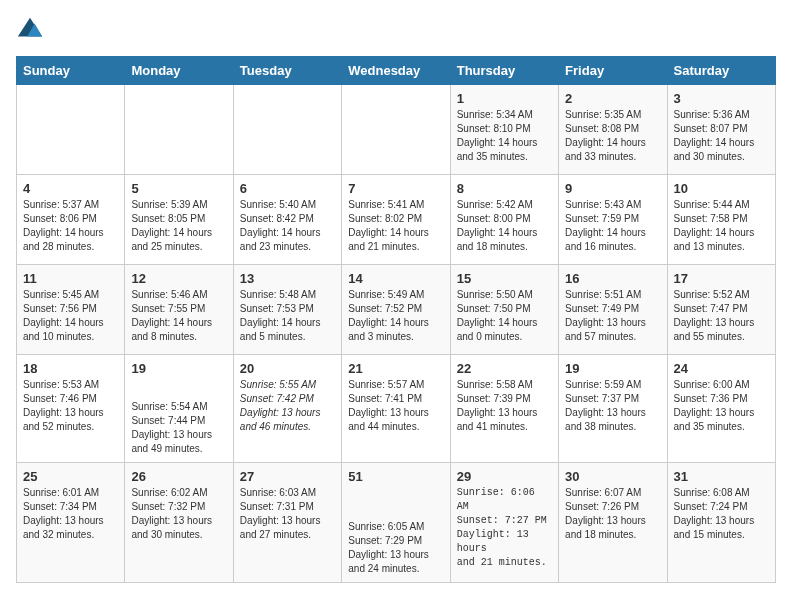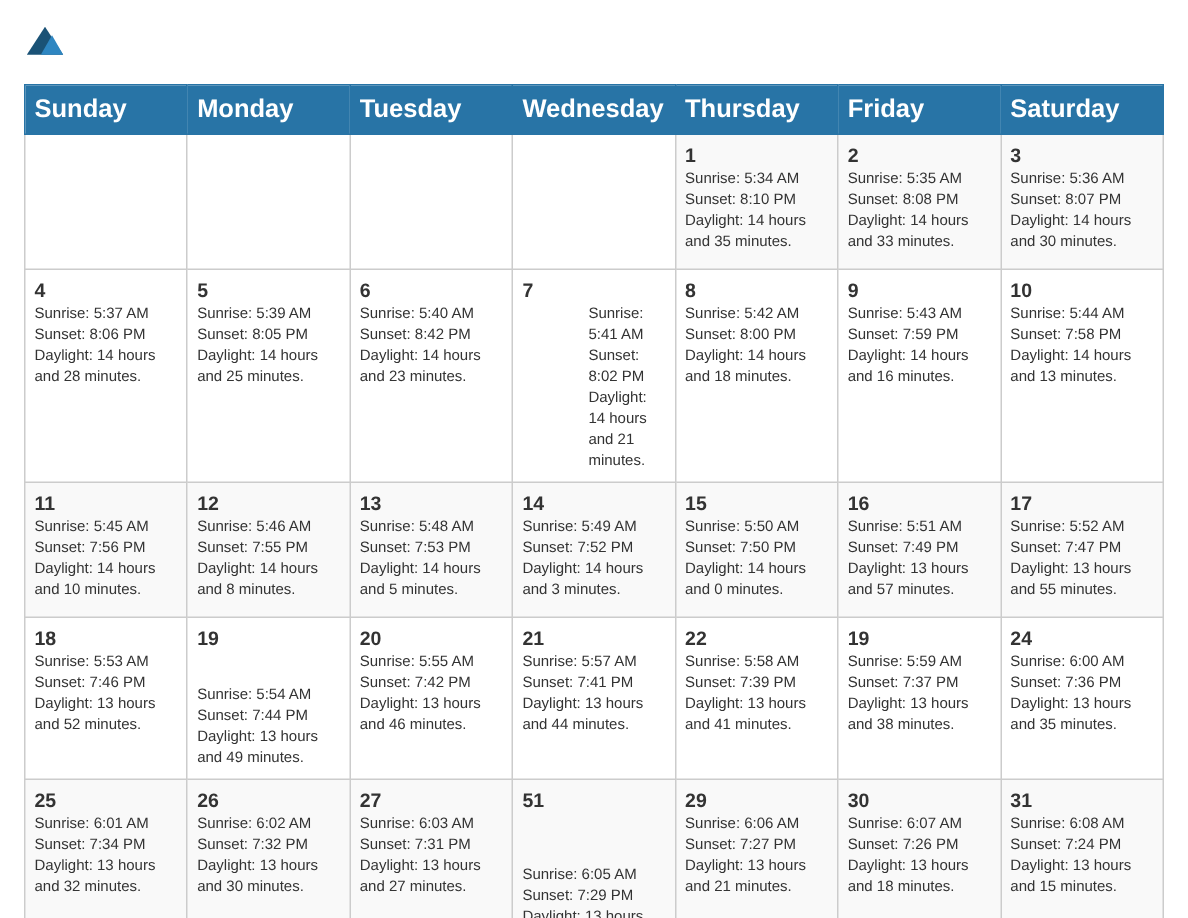--- a/index.html
+++ b/index.html
@@ -50,21 +50,21 @@
     table {
       width: 100%;
       border-collapse: collapse;
       table-layout: fixed;
     }
     thead tr th {
       background-color: #2874a6;
       color: #fff;
       text-align: left;
       padding: 6px 6px;
-      font-size: 17px;
+      font-size: 13px;
       font-weight: bold;
       border: 1px solid #2874a6;
     }
     tbody tr td {
       vertical-align: top;
       padding: 6px 6px;
       font-size: 10.5px;
       color: #333;
       border: 1px solid #ccc;
       height: 90px;
@@ -166,21 +166,21 @@
         </td>
         <td>
           <span class="day-number">6</span>
           <div class="day-info" style="white-space: pre-line;">Sunrise: 5:40 AM
 Sunset: 8:42 PM
 Daylight: 14 hours
 and 23 minutes.</div>
         </td>
         <td>
           <span class="day-number">7</span>
-          <div class="day-info" style="white-space: pre-line; margin-left: 44px;">Sunrise: 5:41 AM
+          <div class="day-info" style="white-space: pre-line;">Sunrise: 5:41 AM
 Sunset: 8:02 PM
 Daylight: 14 hours
 and 21 minutes.</div>
         </td>
         <td>
           <span class="day-number">8</span>
           <div class="day-info" style="white-space: pre-line;">Sunrise: 5:42 AM
 Sunset: 8:00 PM
 Daylight: 14 hours
 and 18 minutes.</div>
@@ -261,21 +261,21 @@
         </td>
         <td>
           <span class="day-number">19</span>
           <div class="day-info" style="white-space: pre-line; margin-top: 24px;">Sunrise: 5:54 AM
 Sunset: 7:44 PM
 Daylight: 13 hours
 and 49 minutes.</div>
         </td>
         <td>
           <span class="day-number">20</span>
-          <div class="day-info" style="white-space: pre-line;">Sunrise: 5:55 AM
+          <div class="day-info" style="white-space: pre-line; font-style: italic;">Sunrise: 5:55 AM
 Sunset: 7:42 PM
 Daylight: 13 hours
 and 46 minutes.</div>
         </td>
         <td>
           <span class="day-number">21</span>
           <div class="day-info" style="white-space: pre-line;">Sunrise: 5:57 AM
 Sunset: 7:41 PM
 Daylight: 13 hours
 and 44 minutes.</div>
@@ -326,21 +326,21 @@
         </td>
         <td>
           <span class="day-number">51</span>
           <div class="day-info" style="white-space: pre-line; margin-top: 36px;">Sunrise: 6:05 AM
 Sunset: 7:29 PM
 Daylight: 13 hours
 and 24 minutes.</div>
         </td>
         <td>
           <span class="day-number">29</span>
-          <div class="day-info" style="white-space: pre-line;">Sunrise: 6:06 AM
+          <div class="day-info" style="white-space: pre-line; font-family: Liberation Mono, monospace;">Sunrise: 6:06 AM
 Sunset: 7:27 PM
 Daylight: 13 hours
 and 21 minutes.</div>
         </td>
         <td>
           <span class="day-number">30</span>
           <div class="day-info" style="white-space: pre-line;">Sunrise: 6:07 AM
 Sunset: 7:26 PM
 Daylight: 13 hours
 and 18 minutes.</div>

